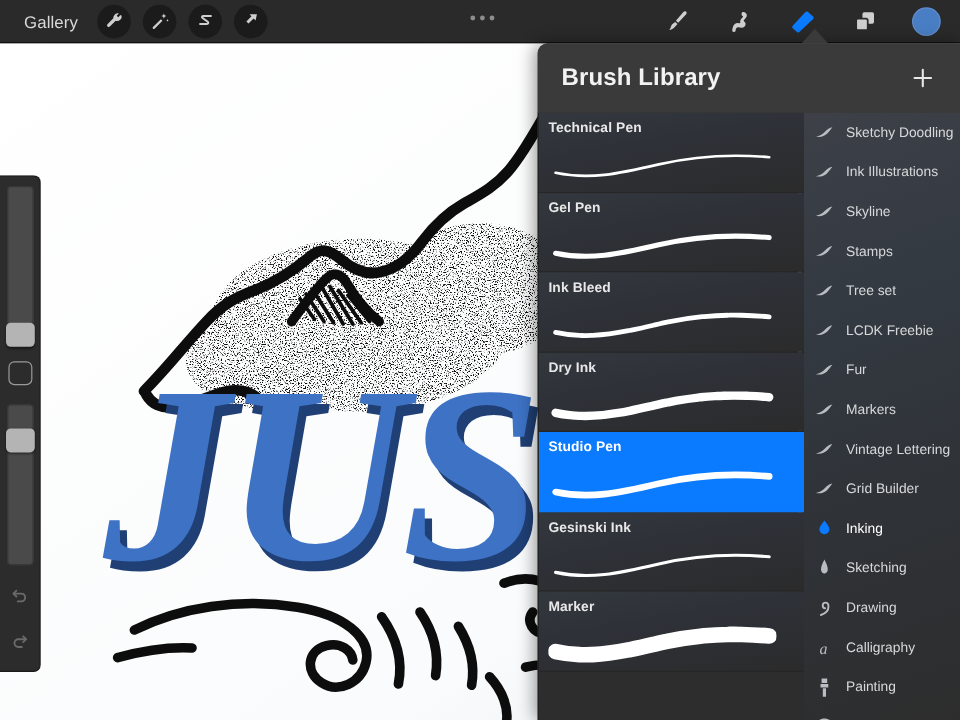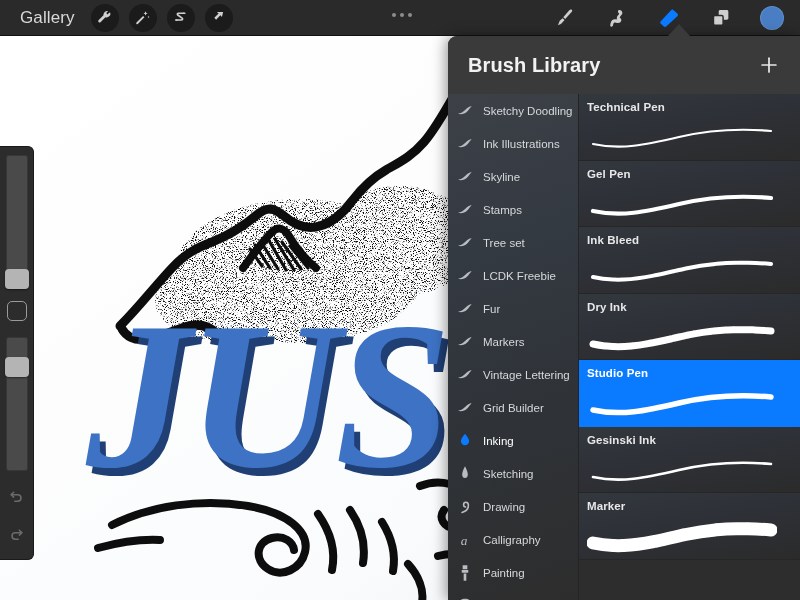--- a/index.html
+++ b/index.html
@@ -21,21 +21,21 @@
   
   #top-toolbar {
     position:absolute; left:0; top:0; width:800px; height:36px;
     background:#2a2a2a;
     border-bottom:1px solid #111;
     display:flex; align-items:center;
     z-index:40;
   }
   .tb-left { display:flex; align-items:center; gap:10px; padding-left:14px; }
   #gallery-button {
-    color:#d9d9d9; font-size:17px; letter-spacing:.1px;
+    color:#d9d9d9; font-size:14px; letter-spacing:.1px;
     padding:2px 6px; white-space:nowrap;
   }
   .round-icon {
     width:28px; height:28px; border-radius:50%;
     background:#1b1b1b;
     display:flex; align-items:center; justify-content:center;
   }
   .round-icon svg { display:block; }
   .tb-dots {
     position:absolute; left:392px; top:13px;
@@ -329,151 +329,20 @@
     <div id="add-brush-button">
       <svg width="22" height="22" viewBox="0 0 24 24" stroke="#e8e8e8" stroke-width="1.9" stroke-linecap="round">
         <line x1="12" y1="4.5" x2="12" y2="19.5"></line>
         <line x1="4.5" y1="12" x2="19.5" y2="12"></line>
       </svg>
     </div>
   </div>
 
   <div id="panel-body">
 
-    <div id="category-list">
-        <div class="cat-item">
-          <span class="cat-icon">
-            <svg width="20" height="20" viewBox="0 0 24 24">
-              <path d="M3.5 15.4c3.4-.4 6.6-2.4 9.3-5.2 2-2.1 4.4-3.6 7.2-4.2-2 2.4-3.3 4.6-5.4 6.6-2.8 2.7-6.6 3.8-11.1 2.8z" fill="#b9bcc0"></path>
-            </svg>
-          </span>
-          <span class="cat-label">Sketchy Doodling</span>
-        </div>
-        <div class="cat-item">
-          <span class="cat-icon">
-            <svg width="20" height="20" viewBox="0 0 24 24">
-              <path d="M3.5 15.4c3.4-.4 6.6-2.4 9.3-5.2 2-2.1 4.4-3.6 7.2-4.2-2 2.4-3.3 4.6-5.4 6.6-2.8 2.7-6.6 3.8-11.1 2.8z" fill="#b9bcc0"></path>
-            </svg>
-          </span>
-          <span class="cat-label">Ink Illustrations</span>
-        </div>
-        <div class="cat-item">
-          <span class="cat-icon">
-            <svg width="20" height="20" viewBox="0 0 24 24">
-              <path d="M3.5 15.4c3.4-.4 6.6-2.4 9.3-5.2 2-2.1 4.4-3.6 7.2-4.2-2 2.4-3.3 4.6-5.4 6.6-2.8 2.7-6.6 3.8-11.1 2.8z" fill="#b9bcc0"></path>
-            </svg>
-          </span>
-          <span class="cat-label">Skyline</span>
-        </div>
-        <div class="cat-item">
-          <span class="cat-icon">
-            <svg width="20" height="20" viewBox="0 0 24 24">
-              <path d="M3.5 15.4c3.4-.4 6.6-2.4 9.3-5.2 2-2.1 4.4-3.6 7.2-4.2-2 2.4-3.3 4.6-5.4 6.6-2.8 2.7-6.6 3.8-11.1 2.8z" fill="#b9bcc0"></path>
-            </svg>
-          </span>
-          <span class="cat-label">Stamps</span>
-        </div>
-        <div class="cat-item">
-          <span class="cat-icon">
-            <svg width="20" height="20" viewBox="0 0 24 24">
-              <path d="M3.5 15.4c3.4-.4 6.6-2.4 9.3-5.2 2-2.1 4.4-3.6 7.2-4.2-2 2.4-3.3 4.6-5.4 6.6-2.8 2.7-6.6 3.8-11.1 2.8z" fill="#b9bcc0"></path>
-            </svg>
-          </span>
-          <span class="cat-label">Tree set</span>
-        </div>
-        <div class="cat-item">
-          <span class="cat-icon">
-            <svg width="20" height="20" viewBox="0 0 24 24">
-              <path d="M3.5 15.4c3.4-.4 6.6-2.4 9.3-5.2 2-2.1 4.4-3.6 7.2-4.2-2 2.4-3.3 4.6-5.4 6.6-2.8 2.7-6.6 3.8-11.1 2.8z" fill="#b9bcc0"></path>
-            </svg>
-          </span>
-          <span class="cat-label">LCDK Freebie</span>
-        </div>
-        <div class="cat-item">
-          <span class="cat-icon">
-            <svg width="20" height="20" viewBox="0 0 24 24">
-              <path d="M3.5 15.4c3.4-.4 6.6-2.4 9.3-5.2 2-2.1 4.4-3.6 7.2-4.2-2 2.4-3.3 4.6-5.4 6.6-2.8 2.7-6.6 3.8-11.1 2.8z" fill="#b9bcc0"></path>
-            </svg>
-          </span>
-          <span class="cat-label">Fur</span>
-        </div>
-        <div class="cat-item">
-          <span class="cat-icon">
-            <svg width="20" height="20" viewBox="0 0 24 24">
-              <path d="M3.5 15.4c3.4-.4 6.6-2.4 9.3-5.2 2-2.1 4.4-3.6 7.2-4.2-2 2.4-3.3 4.6-5.4 6.6-2.8 2.7-6.6 3.8-11.1 2.8z" fill="#b9bcc0"></path>
-            </svg>
-          </span>
-          <span class="cat-label">Markers</span>
-        </div>
-        <div class="cat-item">
-          <span class="cat-icon">
-            <svg width="20" height="20" viewBox="0 0 24 24">
-              <path d="M3.5 15.4c3.4-.4 6.6-2.4 9.3-5.2 2-2.1 4.4-3.6 7.2-4.2-2 2.4-3.3 4.6-5.4 6.6-2.8 2.7-6.6 3.8-11.1 2.8z" fill="#b9bcc0"></path>
-            </svg>
-          </span>
-          <span class="cat-label">Vintage Lettering</span>
-        </div>
-        <div class="cat-item">
-          <span class="cat-icon">
-            <svg width="20" height="20" viewBox="0 0 24 24">
-              <path d="M3.5 15.4c3.4-.4 6.6-2.4 9.3-5.2 2-2.1 4.4-3.6 7.2-4.2-2 2.4-3.3 4.6-5.4 6.6-2.8 2.7-6.6 3.8-11.1 2.8z" fill="#b9bcc0"></path>
-            </svg>
-          </span>
-          <span class="cat-label">Grid Builder</span>
-        </div>
-        <div class="cat-item selected">
-          <span class="cat-icon">
-            <svg width="20" height="20" viewBox="0 0 24 24">
-              <path d="M12 3.2c3.1 3.9 5 6.6 5 8.9a5 5 0 0 1-10 0c0-2.3 1.9-5 5-8.9z" fill="#0a7aff"></path>
-            </svg>
-          </span>
-          <span class="cat-label">Inking</span>
-        </div>
-        <div class="cat-item">
-          <span class="cat-icon">
-            <svg width="20" height="20" viewBox="0 0 24 24">
-              <path d="M12 2.6c1.9 3.6 3.4 7.1 3.4 10.2 0 2.4-1.5 3.9-3.4 3.9s-3.4-1.5-3.4-3.9c0-3.1 1.5-6.6 3.4-10.2z" fill="#b9bcc0"></path>
-            </svg>
-          </span>
-          <span class="cat-label">Sketching</span>
-        </div>
-        <div class="cat-item">
-          <span class="cat-icon">
-            <svg width="20" height="20" viewBox="0 0 24 24">
-              <path d="M8.5 18.6c4.8-1.4 7.6-4.6 7.6-8.4 0-2.4-1.3-4-3-4-1.6 0-2.8 1.3-2.8 3 0 1.6 1 2.7 2.4 2.7" fill="none" stroke="#b9bcc0" stroke-width="1.9" stroke-linecap="round"></path>
-            </svg>
-          </span>
-          <span class="cat-label">Drawing</span>
-        </div>
-        <div class="cat-item">
-          <span class="cat-icon">
-            <svg width="20" height="20" viewBox="0 0 24 24">
-              <text x="7" y="18" font-size="16" font-style="italic" font-family="'Liberation Serif', serif" fill="#b9bcc0">a</text>
-            </svg>
-          </span>
-          <span class="cat-label">Calligraphy</span>
-        </div>
-        <div class="cat-item">
-          <span class="cat-icon">
-            <svg width="20" height="20" viewBox="0 0 24 24">
-              <path d="M9.2 2.8h5.6v4.6H9.2zM8.1 8.4h7.8v3.4H8.1zM10.4 12.6h3.2v8.6h-3.2z" fill="#b9bcc0"></path>
-            </svg>
-          </span>
-          <span class="cat-label">Painting</span>
-        </div>
-        <div class="cat-item">
-          <span class="cat-icon">
-            <svg width="20" height="20" viewBox="0 0 24 24">
-              <path d="M12 3.2c4.9 0 8.8 3.3 8.8 7.4 0 2.5-2 3.6-3.6 3.6h-1.6c-1.2 0-2 .8-2 1.8 0 .6.3 1 .3 1.6 0 1.2-1 2.2-2.3 2.2C7.3 19.8 3.2 16 3.2 11.2 3.2 6.7 7.1 3.2 12 3.2z" fill="#b9bcc0"></path>
-            </svg>
-          </span>
-          <span class="cat-label">Artistic</span>
-        </div>
-      </div>
-
     <div id="brush-list">
       <div id="panel-scrollbar"></div>
     <div class="brush-item">
           <div class="brush-name">Technical Pen</div>
           <div class="brush-stroke"><svg viewBox="0 0 190 34" width="190" height="34">
               <path d="M6,24 C34,30 58,25 92,17 C122,10 150,8 184,11" fill="none" stroke="#ffffff" stroke-width="2.2" stroke-linecap="round"></path>
             </svg></div>
         </div>
         <div class="brush-item">
           <div class="brush-name">Gel Pen</div>
@@ -508,14 +377,145 @@
               <path d="M6,24 C34,30 58,25 92,17 C122,10 150,8 184,11" fill="none" stroke="#ffffff" stroke-width="1.1700000000000002" stroke-linecap="round" opacity="0.9"></path>
             </svg></div>
         </div>
         <div class="brush-item">
           <div class="brush-name">Marker</div>
           <div class="brush-stroke"><svg viewBox="0 0 190 34" width="190" height="34">
               <path d="M6,24 C34,30 58,25 92,17 C122,10 150,8 184,11" fill="none" stroke="#ffffff" stroke-width="13" stroke-linecap="round" stroke-dasharray="20 1.2 9 1 30 1.5"></path>
             </svg></div>
         </div>
       </div>
+
+    <div id="category-list">
+        <div class="cat-item">
+          <span class="cat-icon">
+            <svg width="20" height="20" viewBox="0 0 24 24">
+              <path d="M3.5 15.4c3.4-.4 6.6-2.4 9.3-5.2 2-2.1 4.4-3.6 7.2-4.2-2 2.4-3.3 4.6-5.4 6.6-2.8 2.7-6.6 3.8-11.1 2.8z" fill="#b9bcc0"></path>
+            </svg>
+          </span>
+          <span class="cat-label">Sketchy Doodling</span>
+        </div>
+        <div class="cat-item">
+          <span class="cat-icon">
+            <svg width="20" height="20" viewBox="0 0 24 24">
+              <path d="M3.5 15.4c3.4-.4 6.6-2.4 9.3-5.2 2-2.1 4.4-3.6 7.2-4.2-2 2.4-3.3 4.6-5.4 6.6-2.8 2.7-6.6 3.8-11.1 2.8z" fill="#b9bcc0"></path>
+            </svg>
+          </span>
+          <span class="cat-label">Ink Illustrations</span>
+        </div>
+        <div class="cat-item">
+          <span class="cat-icon">
+            <svg width="20" height="20" viewBox="0 0 24 24">
+              <path d="M3.5 15.4c3.4-.4 6.6-2.4 9.3-5.2 2-2.1 4.4-3.6 7.2-4.2-2 2.4-3.3 4.6-5.4 6.6-2.8 2.7-6.6 3.8-11.1 2.8z" fill="#b9bcc0"></path>
+            </svg>
+          </span>
+          <span class="cat-label">Skyline</span>
+        </div>
+        <div class="cat-item">
+          <span class="cat-icon">
+            <svg width="20" height="20" viewBox="0 0 24 24">
+              <path d="M3.5 15.4c3.4-.4 6.6-2.4 9.3-5.2 2-2.1 4.4-3.6 7.2-4.2-2 2.4-3.3 4.6-5.4 6.6-2.8 2.7-6.6 3.8-11.1 2.8z" fill="#b9bcc0"></path>
+            </svg>
+          </span>
+          <span class="cat-label">Stamps</span>
+        </div>
+        <div class="cat-item">
+          <span class="cat-icon">
+            <svg width="20" height="20" viewBox="0 0 24 24">
+              <path d="M3.5 15.4c3.4-.4 6.6-2.4 9.3-5.2 2-2.1 4.4-3.6 7.2-4.2-2 2.4-3.3 4.6-5.4 6.6-2.8 2.7-6.6 3.8-11.1 2.8z" fill="#b9bcc0"></path>
+            </svg>
+          </span>
+          <span class="cat-label">Tree set</span>
+        </div>
+        <div class="cat-item">
+          <span class="cat-icon">
+            <svg width="20" height="20" viewBox="0 0 24 24">
+              <path d="M3.5 15.4c3.4-.4 6.6-2.4 9.3-5.2 2-2.1 4.4-3.6 7.2-4.2-2 2.4-3.3 4.6-5.4 6.6-2.8 2.7-6.6 3.8-11.1 2.8z" fill="#b9bcc0"></path>
+            </svg>
+          </span>
+          <span class="cat-label">LCDK Freebie</span>
+        </div>
+        <div class="cat-item">
+          <span class="cat-icon">
+            <svg width="20" height="20" viewBox="0 0 24 24">
+              <path d="M3.5 15.4c3.4-.4 6.6-2.4 9.3-5.2 2-2.1 4.4-3.6 7.2-4.2-2 2.4-3.3 4.6-5.4 6.6-2.8 2.7-6.6 3.8-11.1 2.8z" fill="#b9bcc0"></path>
+            </svg>
+          </span>
+          <span class="cat-label">Fur</span>
+        </div>
+        <div class="cat-item">
+          <span class="cat-icon">
+            <svg width="20" height="20" viewBox="0 0 24 24">
+              <path d="M3.5 15.4c3.4-.4 6.6-2.4 9.3-5.2 2-2.1 4.4-3.6 7.2-4.2-2 2.4-3.3 4.6-5.4 6.6-2.8 2.7-6.6 3.8-11.1 2.8z" fill="#b9bcc0"></path>
+            </svg>
+          </span>
+          <span class="cat-label">Markers</span>
+        </div>
+        <div class="cat-item">
+          <span class="cat-icon">
+            <svg width="20" height="20" viewBox="0 0 24 24">
+              <path d="M3.5 15.4c3.4-.4 6.6-2.4 9.3-5.2 2-2.1 4.4-3.6 7.2-4.2-2 2.4-3.3 4.6-5.4 6.6-2.8 2.7-6.6 3.8-11.1 2.8z" fill="#b9bcc0"></path>
+            </svg>
+          </span>
+          <span class="cat-label">Vintage Lettering</span>
+        </div>
+        <div class="cat-item">
+          <span class="cat-icon">
+            <svg width="20" height="20" viewBox="0 0 24 24">
+              <path d="M3.5 15.4c3.4-.4 6.6-2.4 9.3-5.2 2-2.1 4.4-3.6 7.2-4.2-2 2.4-3.3 4.6-5.4 6.6-2.8 2.7-6.6 3.8-11.1 2.8z" fill="#b9bcc0"></path>
+            </svg>
+          </span>
+          <span class="cat-label">Grid Builder</span>
+        </div>
+        <div class="cat-item selected">
+          <span class="cat-icon">
+            <svg width="20" height="20" viewBox="0 0 24 24">
+              <path d="M12 3.2c3.1 3.9 5 6.6 5 8.9a5 5 0 0 1-10 0c0-2.3 1.9-5 5-8.9z" fill="#0a7aff"></path>
+            </svg>
+          </span>
+          <span class="cat-label">Inking</span>
+        </div>
+        <div class="cat-item">
+          <span class="cat-icon">
+            <svg width="20" height="20" viewBox="0 0 24 24">
+              <path d="M12 2.6c1.9 3.6 3.4 7.1 3.4 10.2 0 2.4-1.5 3.9-3.4 3.9s-3.4-1.5-3.4-3.9c0-3.1 1.5-6.6 3.4-10.2z" fill="#b9bcc0"></path>
+            </svg>
+          </span>
+          <span class="cat-label">Sketching</span>
+        </div>
+        <div class="cat-item">
+          <span class="cat-icon">
+            <svg width="20" height="20" viewBox="0 0 24 24">
+              <path d="M8.5 18.6c4.8-1.4 7.6-4.6 7.6-8.4 0-2.4-1.3-4-3-4-1.6 0-2.8 1.3-2.8 3 0 1.6 1 2.7 2.4 2.7" fill="none" stroke="#b9bcc0" stroke-width="1.9" stroke-linecap="round"></path>
+            </svg>
+          </span>
+          <span class="cat-label">Drawing</span>
+        </div>
+        <div class="cat-item">
+          <span class="cat-icon">
+            <svg width="20" height="20" viewBox="0 0 24 24">
+              <text x="7" y="18" font-size="16" font-style="italic" font-family="'Liberation Serif', serif" fill="#b9bcc0">a</text>
+            </svg>
+          </span>
+          <span class="cat-label">Calligraphy</span>
+        </div>
+        <div class="cat-item">
+          <span class="cat-icon">
+            <svg width="20" height="20" viewBox="0 0 24 24">
+              <path d="M9.2 2.8h5.6v4.6H9.2zM8.1 8.4h7.8v3.4H8.1zM10.4 12.6h3.2v8.6h-3.2z" fill="#b9bcc0"></path>
+            </svg>
+          </span>
+          <span class="cat-label">Painting</span>
+        </div>
+        <div class="cat-item">
+          <span class="cat-icon">
+            <svg width="20" height="20" viewBox="0 0 24 24">
+              <path d="M12 3.2c4.9 0 8.8 3.3 8.8 7.4 0 2.5-2 3.6-3.6 3.6h-1.6c-1.2 0-2 .8-2 1.8 0 .6.3 1 .3 1.6 0 1.2-1 2.2-2.3 2.2C7.3 19.8 3.2 16 3.2 11.2 3.2 6.7 7.1 3.2 12 3.2z" fill="#b9bcc0"></path>
+            </svg>
+          </span>
+          <span class="cat-label">Artistic</span>
+        </div>
+      </div>
   </div>
 </div>
 
 </body></html>

